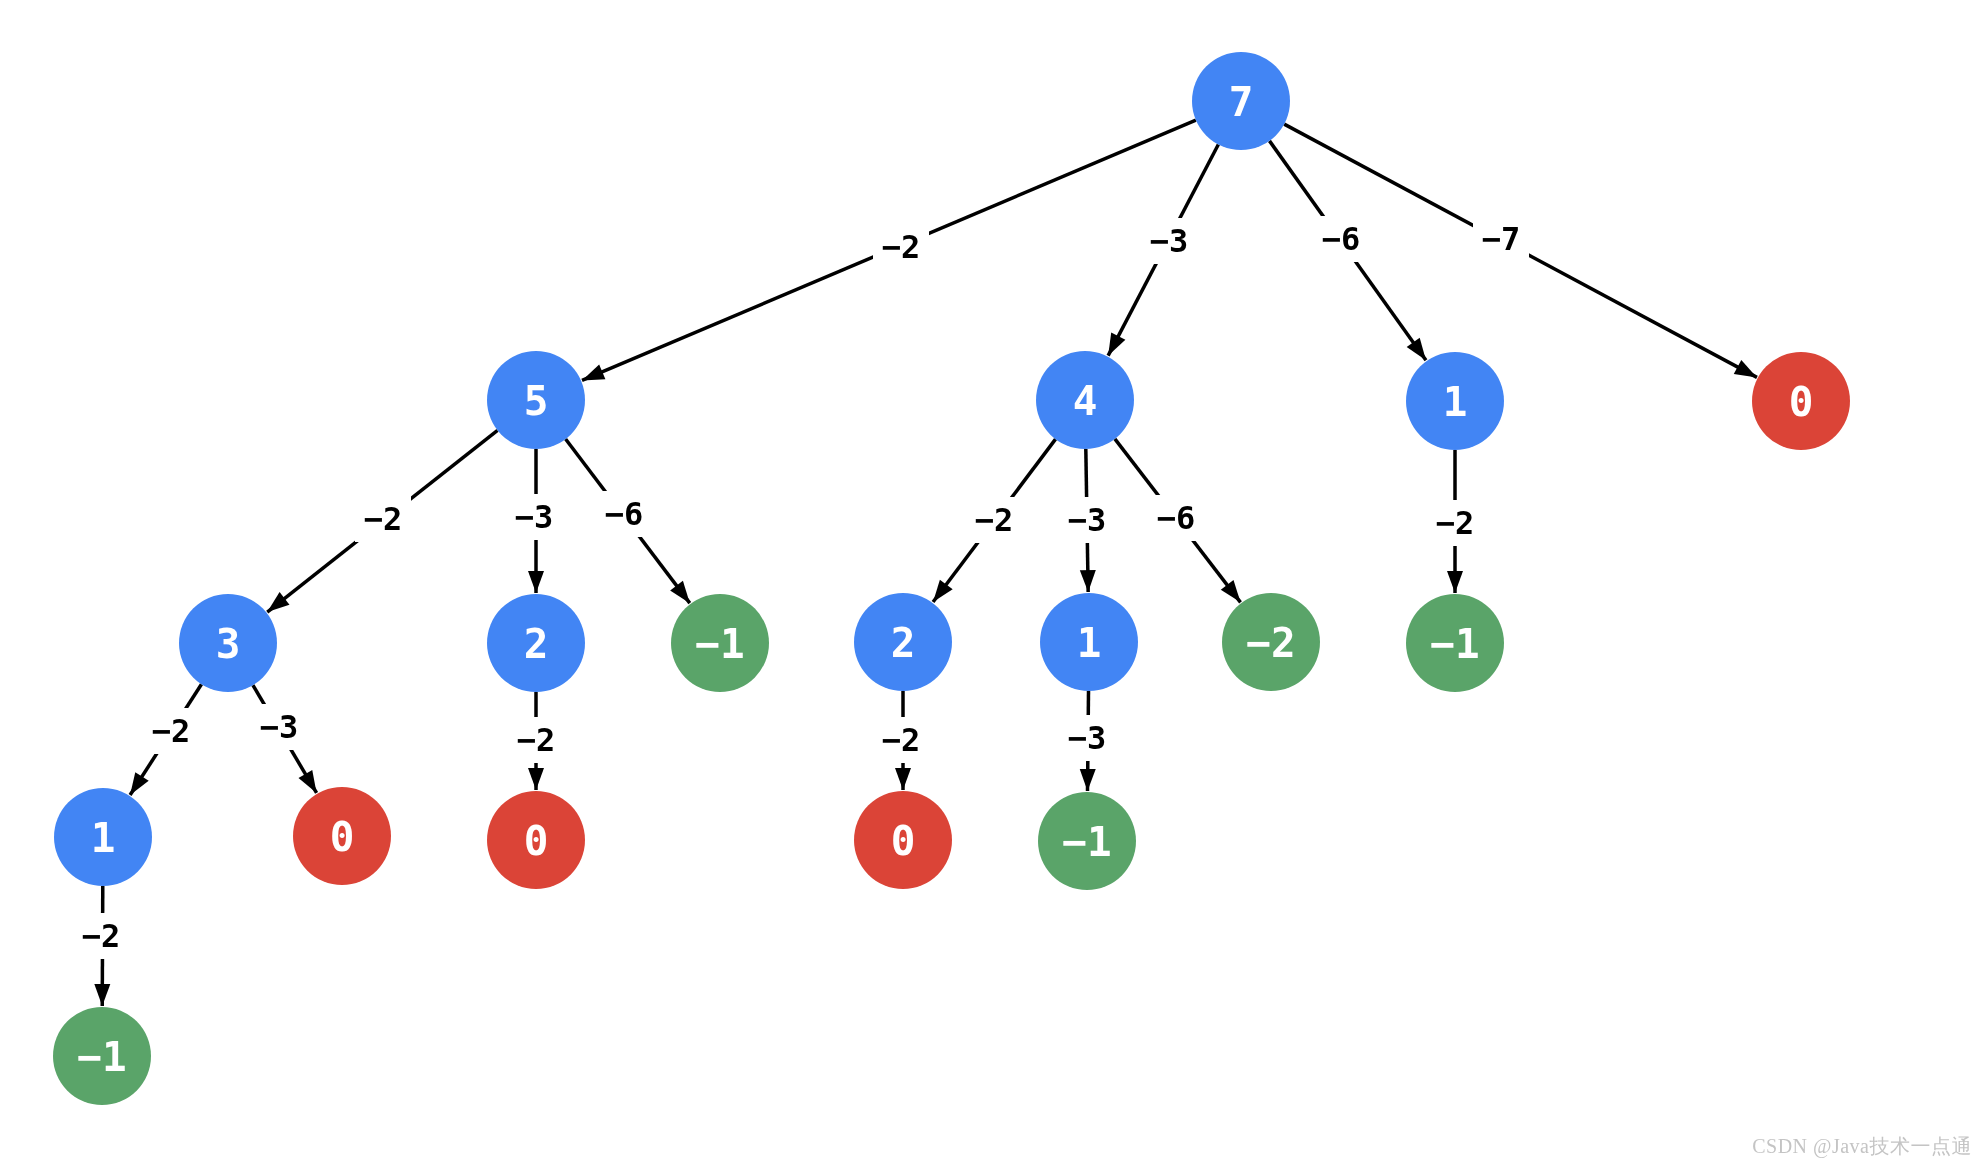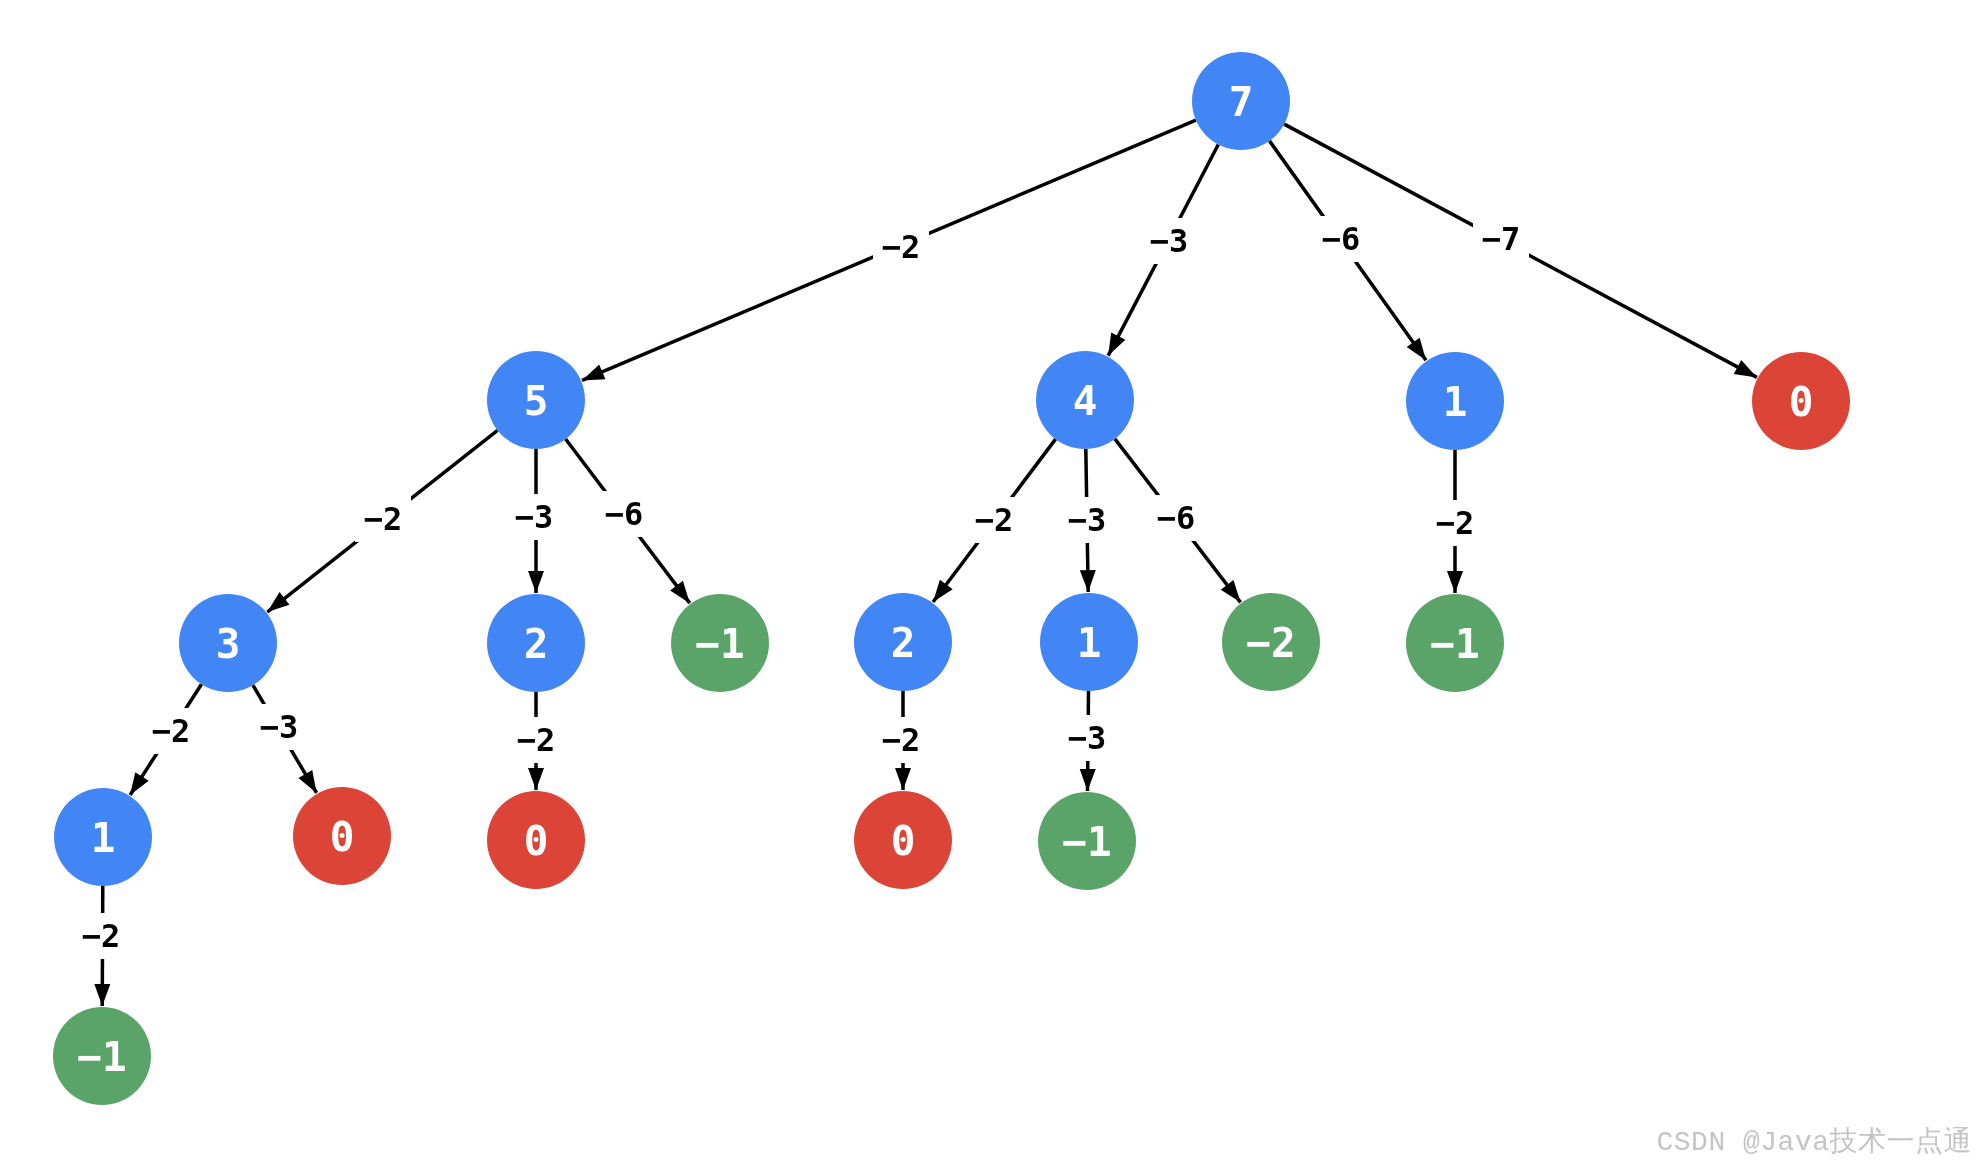--- a/index.html
+++ b/index.html
@@ -12,22 +12,22 @@
   }
   .stage svg { position: absolute; left: 0; top: 0; }
   .stage svg text {
     font-family: "DejaVu Sans Mono", monospace;
     user-select: none;
   }
   .watermark {
     position: absolute;
     right: 12px;
     bottom: 8px;
-    font-family: Liberation Mono, monospace;
-    font-size: 28px;
+    font-family: Liberation Serif, serif;
+    font-size: 20px;
     letter-spacing: 0.5px;
     color: #c4c4c4;
   }
 </style>
 </head>
 <body>
 
 <div class="stage">
   <svg id="tree-svg" width="1984" height="1168" viewBox="0 0 1984 1168">
       <defs>

